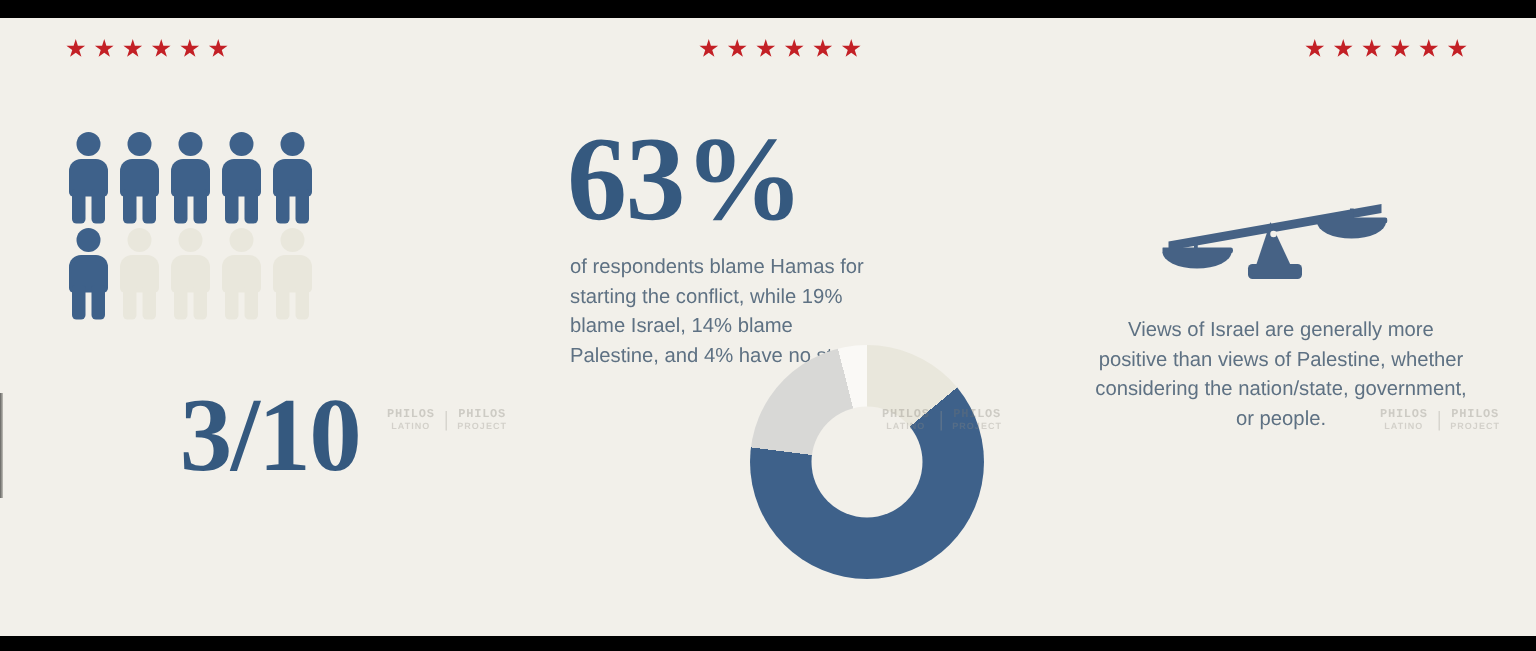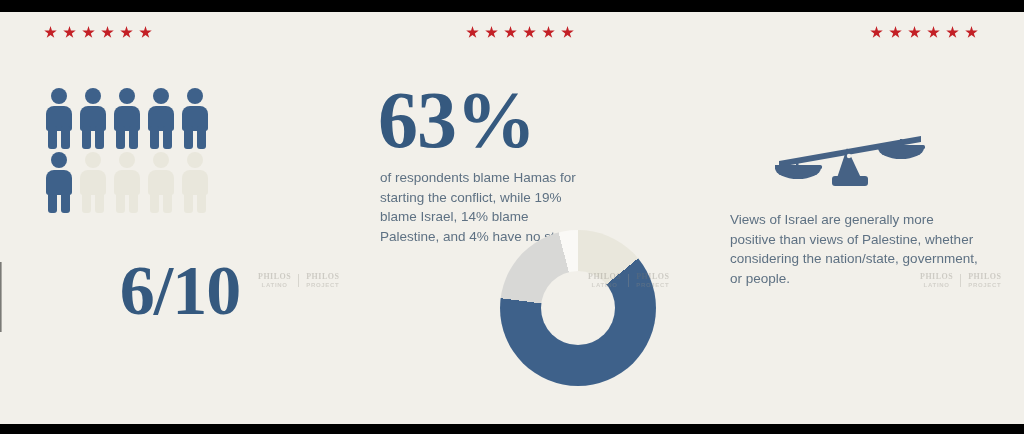--- a/index.html
+++ b/index.html
@@ -168,20 +168,21 @@
     left: 20px;
     top: 156px;
     width: 210px;
     text-align: left;
   }
   #caption-right {
     position: absolute;
     left: 50px;
     top: 198px;
     width: 248px;
+    text-align: center;
   }
 
   
   #donut-wrap {
     position: absolute;
     left: 140px;
     top: 218px;
     width: 156px;
     height: 156px;
   }
@@ -222,21 +223,21 @@
   #logo-left   { left: 258px; }
   #logo-middle { left: 228px; }
   #logo-right  { left: 240px; }
   .logo-mark {
     display: flex;
     flex-direction: column;
     align-items: center;
     line-height: 1.05;
   }
   .logo-word {
-    font-family: Liberation Serif, serif;
+    font-family: Liberation Mono, monospace;
     font-size: 8px;
     letter-spacing: .5px;
     color: #7a776e;
     font-weight: 700;
     text-align: center;
   }
   .logo-sub {
     font-family: "Liberation Sans", sans-serif;
     font-size: 6px;
     letter-spacing: .7px;
@@ -328,21 +329,21 @@
             <span class="leg right"></span>
           </div>
           <div class="person unfilled" style="color: rgb(233, 231, 220);">
             <span class="head"></span>
             <span class="torso"></span>
             <span class="leg left"></span>
             <span class="leg right"></span>
           </div>
         </div>
 
-      <div class="stat-number" id="stat-6-10">6/10</div>
+      <div class="stat-number" id="stat-6-10">3/10</div>
 
 
       <div class="logo-lockup" id="logo-left">
         <div class="logo-mark">
           <span class="logo-word">PHILOS</span>
           <span class="logo-sub">LATINO</span>
         </div>
         <div class="logo-divider"></div>
         <div class="logo-mark">
           <span class="logo-word">PHILOS</span>

